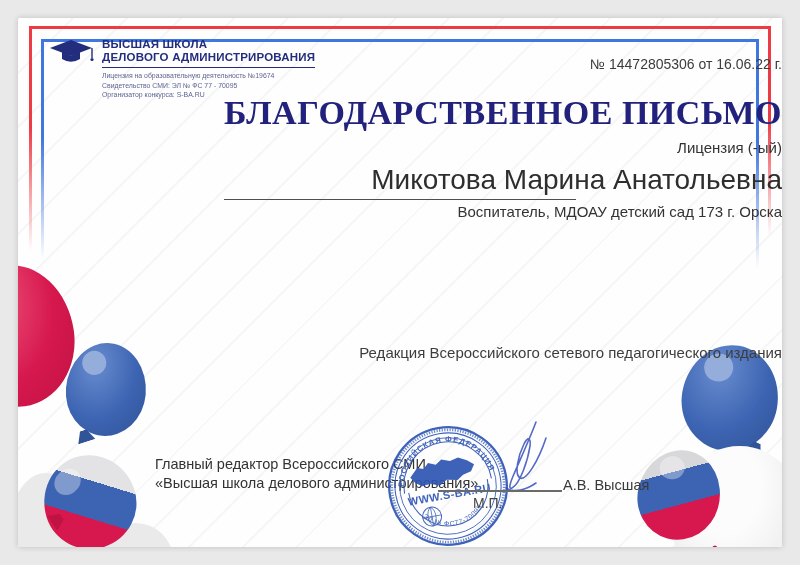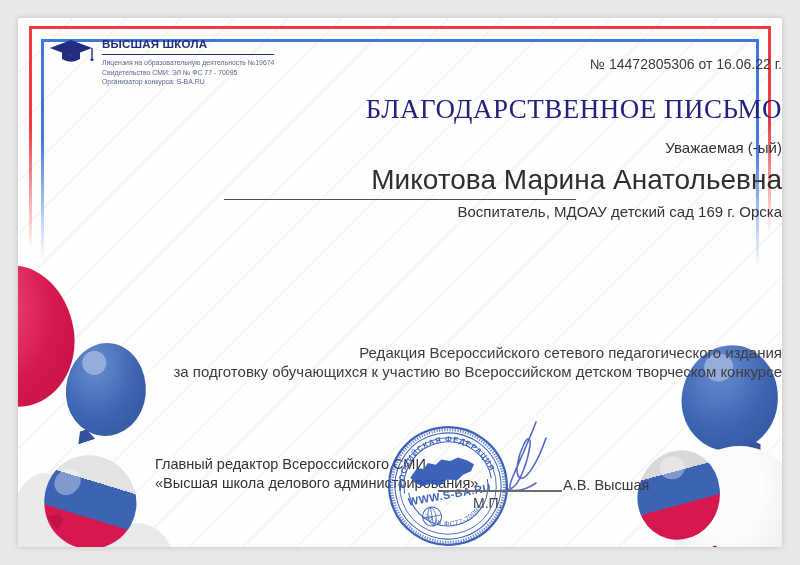--- a/index.html
+++ b/index.html
@@ -24,22 +24,22 @@
       background:linear-gradient(#4076e0 0 45%,rgba(64,118,224,0) 100%);}
 
   
   .logo{position:absolute;left:30px;top:20px;display:flex;gap:8px;z-index:5;}
   .logo-title{color:#232d7d;font-weight:bold;font-size:11.5px;line-height:13px;
       letter-spacing:0.2px;border-bottom:1.5px solid #232d7d;padding-bottom:3px;margin-bottom:3px;}
   .logo-small{font-size:6.9px;color:#5d6493;line-height:9.5px;}
 
   .txt{position:absolute;left:0;width:100%;text-align:right;z-index:5;}
   .doc-number{top:38px;font-size:14px;color:#3c3c3c;}
-  .cert-title{top:76px;font-family:"Liberation Serif","DejaVu Serif",serif;font-weight:normal;
-      font-size:27px;color:#22227d;letter-spacing:0.5px;}
+  .cert-title{top:76px;font-family:"Liberation Serif","DejaVu Serif",serif;font-weight:bold;
+      font-size:34px;color:#22227d;letter-spacing:0.5px;}
   .salutation{top:121px;font-size:15px;color:#333;}
   .recip-name{top:146px;font-size:28px;color:#2e2e2e;}
   .name-underline{position:absolute;top:181px;left:50%;margin-left:-176px;width:352px;height:1px;
       background:#4f4f4f;z-index:5;}
   .recip-pos{top:185px;font-size:15px;color:#333;}
   .body-line{font-size:15px;color:#3d3d3d;line-height:18.5px;}
   .body-block{top:326px;}
   .contest{top:373px;font-family:"Liberation Serif","DejaVu Serif",serif;font-weight:bold;
       font-size:23px;color:#22227d;}
 
@@ -105,37 +105,37 @@
         <svg width="46" height="30" viewBox="0 0 46 30">
           <polygon points="23,2 44,10 23,18 2,10" fill="#232d7d"></polygon>
           <path d="M14,13.5 L14,21 Q23,26.5 32,21 L32,13.5 L23,17.8 Z" fill="#232d7d"></path>
           <path d="M44,10 v10" stroke="#232d7d" stroke-width="1.4" fill="none"></path>
           <circle cx="44" cy="21.5" r="1.6" fill="#232d7d"></circle>
         </svg>
       </span>
       <span>
         <div class="logo-title">
           <div>ВЫСШАЯ ШКОЛА</div>
+          <div>ДЕЛОВОГО АДМИНИСТРИРОВАНИЯ</div>
         </div>
         <div class="logo-small">Лицензия на образовательную деятельность №19674</div>
         <div class="logo-small">Свидетельство СМИ: ЭЛ № ФС 77 - 70095</div>
         <div class="logo-small">Организатор конкурса: S-BA.RU</div>
       </span>
     </div>
 
     <div class="txt doc-number">№ 14472805306 от 16.06.22 г.</div>
     <div class="txt cert-title">БЛАГОДАРСТВЕННОЕ ПИСЬМО</div>
-    <div class="txt salutation">Уважаемая (-ый)</div>
+    <div class="txt salutation">Лицензия (-ый)</div>
     <div class="txt recip-name">Микотова Марина Анатольевна</div>
     <div class="name-underline"></div>
-    <div class="txt recip-pos">Воспитатель, МДОАУ детский сад 169 г. Орска</div>
+    <div class="txt recip-pos">Воспитатель, МДОАУ детский сад 173 г. Орска</div>
 
     <div class="txt body-block">
       <div class="body-line">Редакция Всероссийского сетевого педагогического издания</div>
-      <div class="body-line">за подготовку обучающихся к участию во Всероссийском детском творческом конкурсе</div>
     </div>
 
     <div class="role">
       <div>Главный редактор Всероссийского СМИ</div>
       <div>«Высшая школа делового администрирования»</div>
     </div>
 
     <div class="stamp">
       <svg width="126" height="126" viewBox="0 0 120 120">
         <g transform="rotate(-10 60 60)" fill="none" stroke="#2f55b4">

